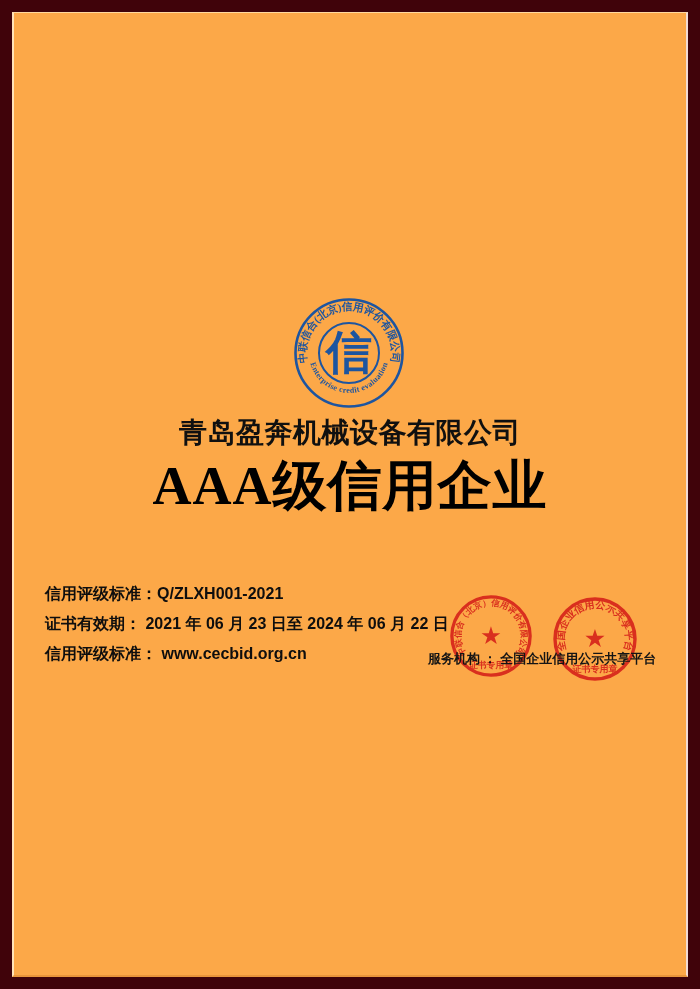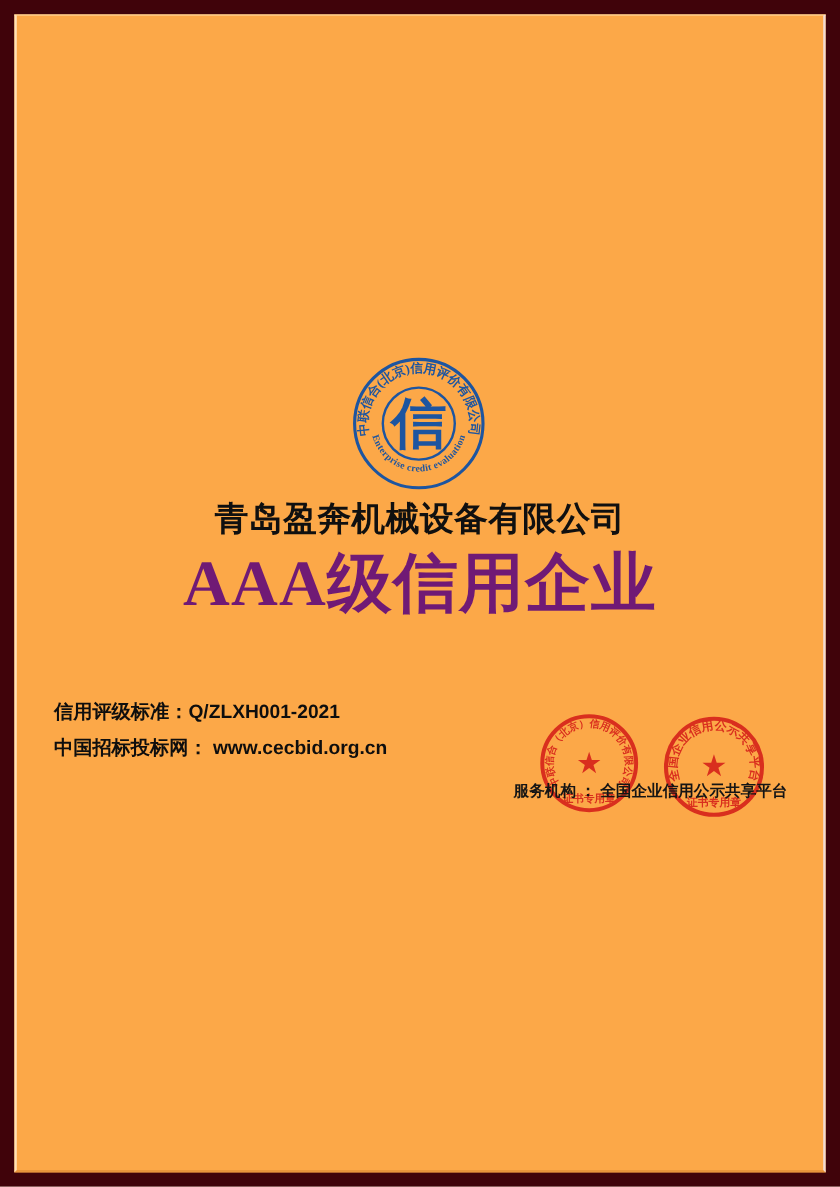--- a/index.html
+++ b/index.html
@@ -35,21 +35,21 @@
     font-size: 28px; font-weight: bold;
     color: #101010;
     letter-spacing: 0.5px;
     font-family: "Liberation Sans", sans-serif;
   }
   .cert-title {
     position: absolute;
     left: 0; top: 437px; width: 100%;
     text-align: center;
     font-size: 54px; font-weight: bold;
-    color: #701a75;
+    color: #000000;
     letter-spacing: 1px;
     font-family: "Liberation Serif", serif;
   }
   .info-block {
     position: absolute;
     left: 31px; top: 566px;
     font-family: Liberation Sans, sans-serif;
     font-weight: bold;
     font-size: 16px;
     color: #0e0e0e;
@@ -98,21 +98,22 @@
       </text>
       <text x="56" y="71" text-anchor="middle" font-size="46" font-weight="bold" fill="#1D55A0">信</text>
     </svg>
 
     <div class="company-name">青岛盈奔机械设备有限公司</div>
 
     <div class="cert-title">AAA级信用企业</div>
 
     <div class="info-block">
       <div>信用评级标准：Q/ZLXH001-2021</div>
-      <div>中国招标投标网： www.cecbid.org.cn</div>
+      <div>证书有效期： 2021 年 06 月 23 日至 2024 年 06 月 22 日</div>
+      <div>信用评级标准： www.cecbid.org.cn</div>
     </div>
 
     <svg class="stamp left" viewBox="0 0 90 90">
       <defs>
         <path id="stampArcL" d="M 18.2 60.5 A 31 31 0 1 1 71.8 60.5" fill="none"></path>
       </defs>
       <circle cx="45" cy="45" r="40" fill="none" stroke="#D8291C" stroke-width="3.4"></circle>
       <text font-size="8.5" font-weight="bold" fill="#D8291C">
         <textPath href="#stampArcL" startOffset="50%" text-anchor="middle">中联信合（北京）信用评价有限公司</textPath>
       </text>

